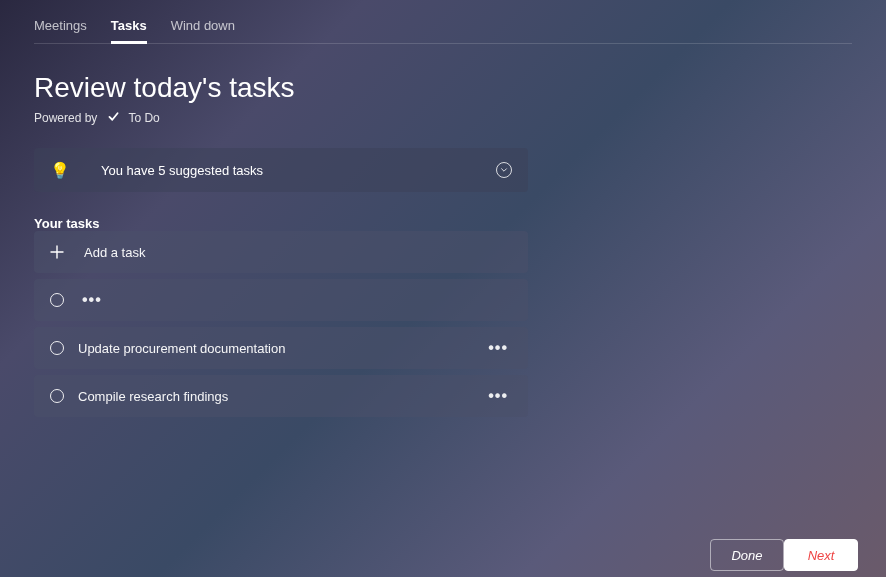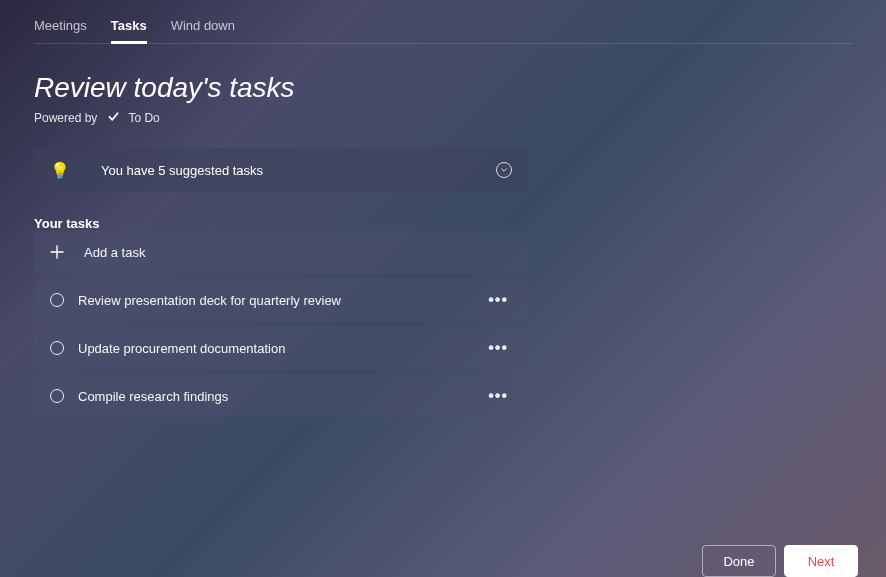--- a/index.html
+++ b/index.html
@@ -31,21 +31,20 @@
     }
     .tab.active {
       color: #fff;
       font-weight: 600;
       border-bottom-color: #fff;
     }
     .page-title {
       font-size: 28px;
       font-weight: 400;
       margin-bottom: 6px;
-      font-style: italic;
     }
     .powered-by {
       display: flex;
       align-items: center;
       gap: 8px;
       font-size: 12px;
       color: rgba(255,255,255,0.85);
       margin-bottom: 22px;
     }
     .powered-by .check {
@@ -126,23 +125,23 @@
     .more {
       color: rgba(255,255,255,0.9);
       font-weight: bold;
       letter-spacing: 1px;
       cursor: pointer;
       padding: 4px;
     }
     .footer {
       position: absolute;
       right: 28px;
-      bottom: 0;
-      display: flex;
-      gap: 8px;
+      bottom: 6px;
+      display: flex;
+      font-style: italic;
     }
     .btn {
       min-width: 74px;
       height: 32px;
       border-radius: 4px;
       font-size: 13px;
       cursor: pointer;
       display: flex;
       align-items: center;
       justify-content: center;
@@ -199,21 +198,20 @@
         <span class="plus">
           <svg width="14" height="14" viewBox="0 0 14 14">
               <path d="M7 1 V13 M1 7 H13" stroke="#fff" stroke-width="1.4" stroke-linecap="round"></path>
             </svg>
         </span>
         <span class="add-text">Add a task</span>
       </div>
 
       <div class="task-row">
         <span class="circle"></span>
-        <span class="task-text">Review presentation deck for quarterly review</span>
         <span class="more">•••</span>
       </div>
 
       <div class="task-row">
         <span class="circle"></span>
         <span class="task-text">Update procurement documentation</span>
         <span class="more">•••</span>
       </div>
 
       <div class="task-row">

